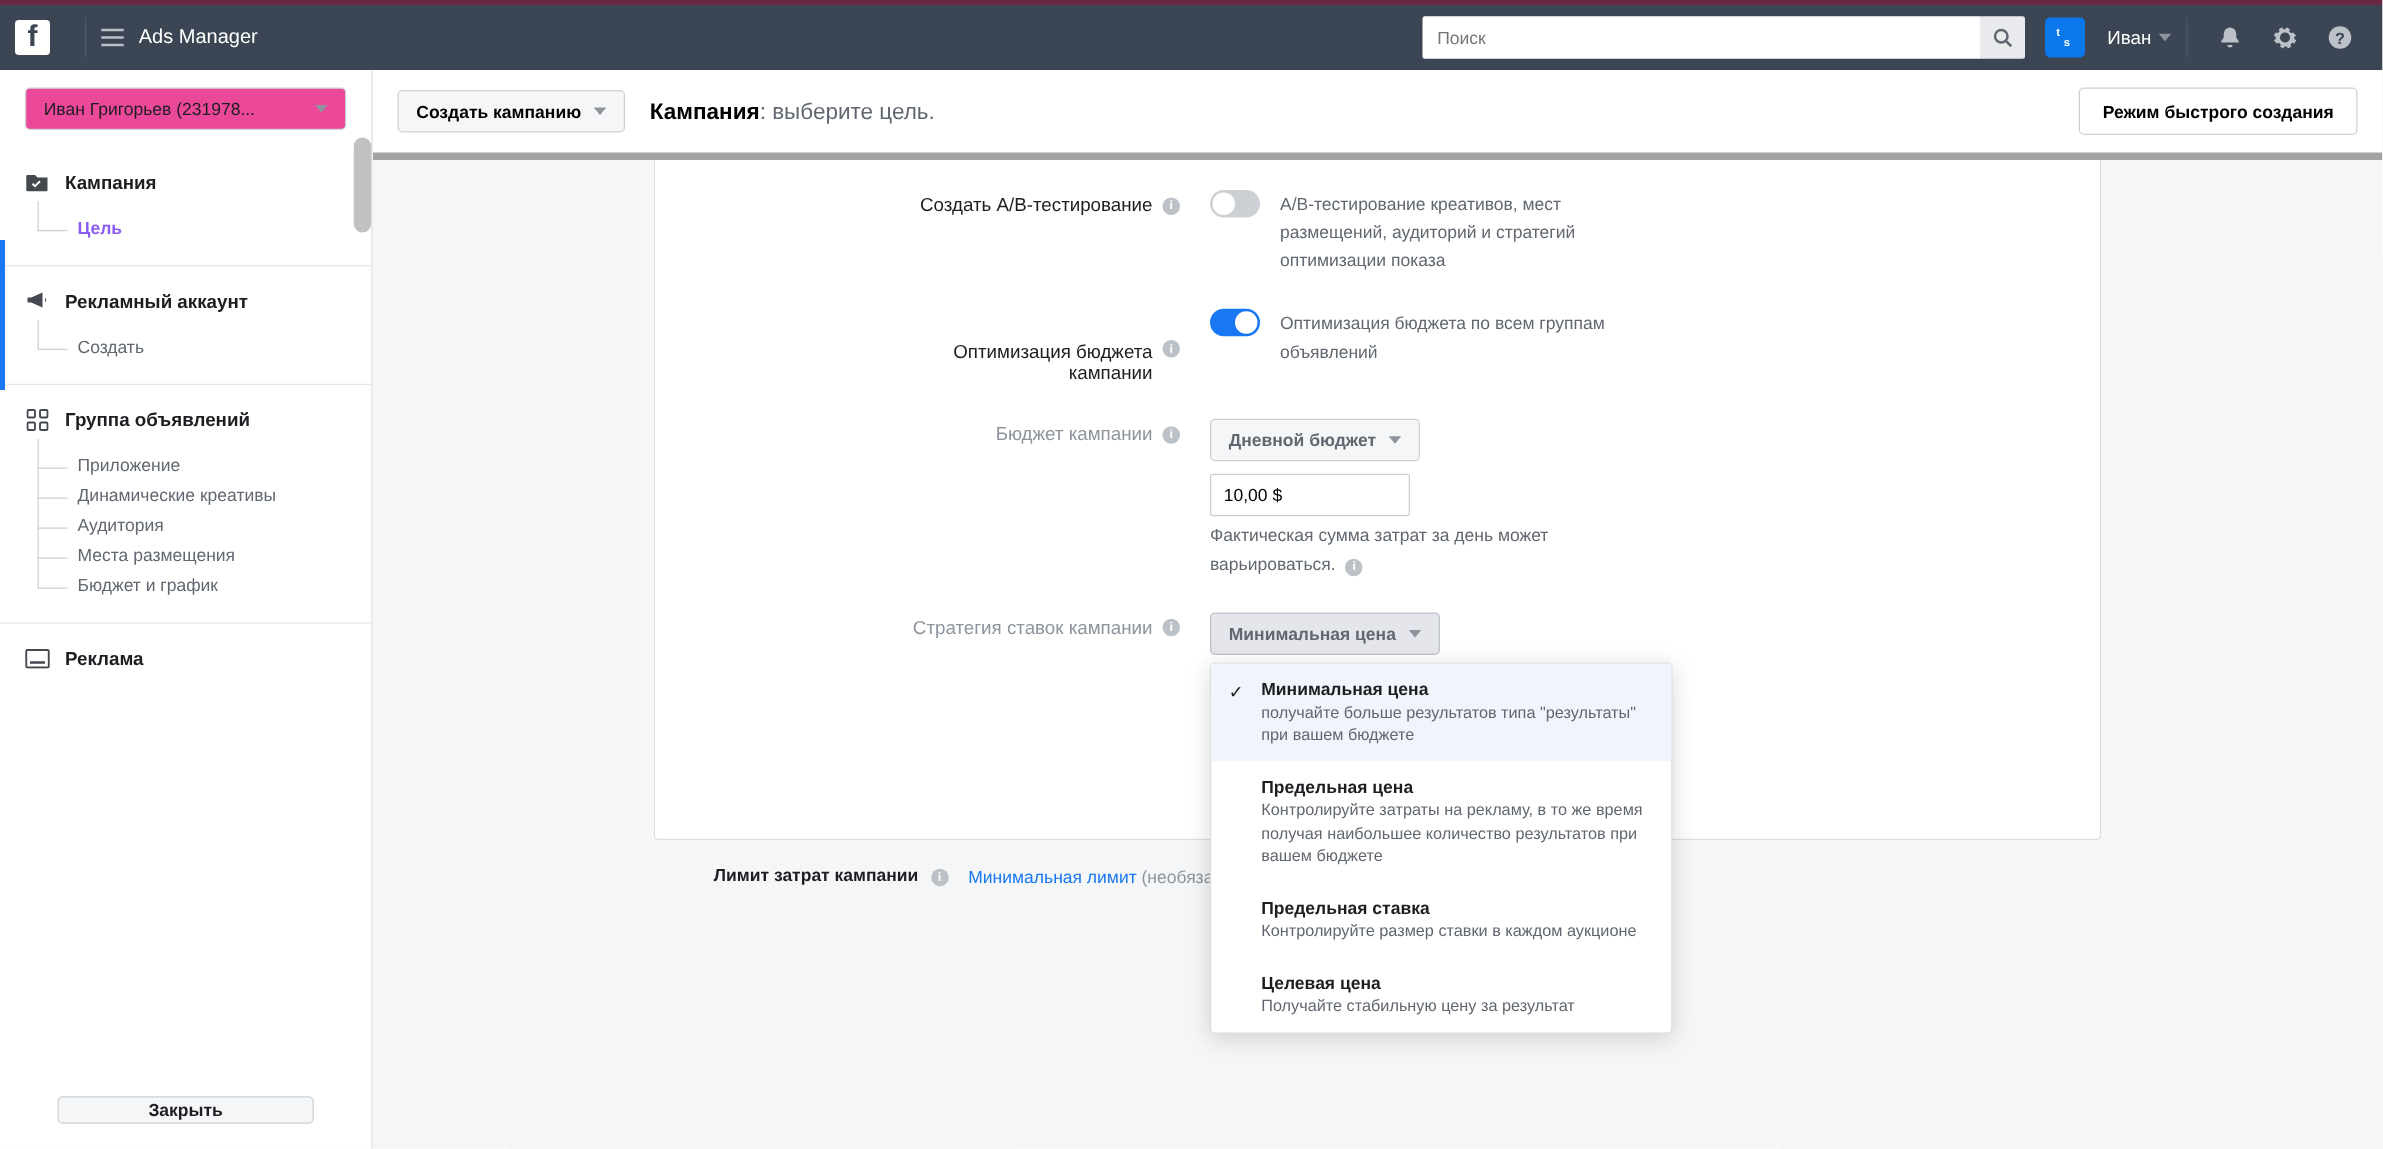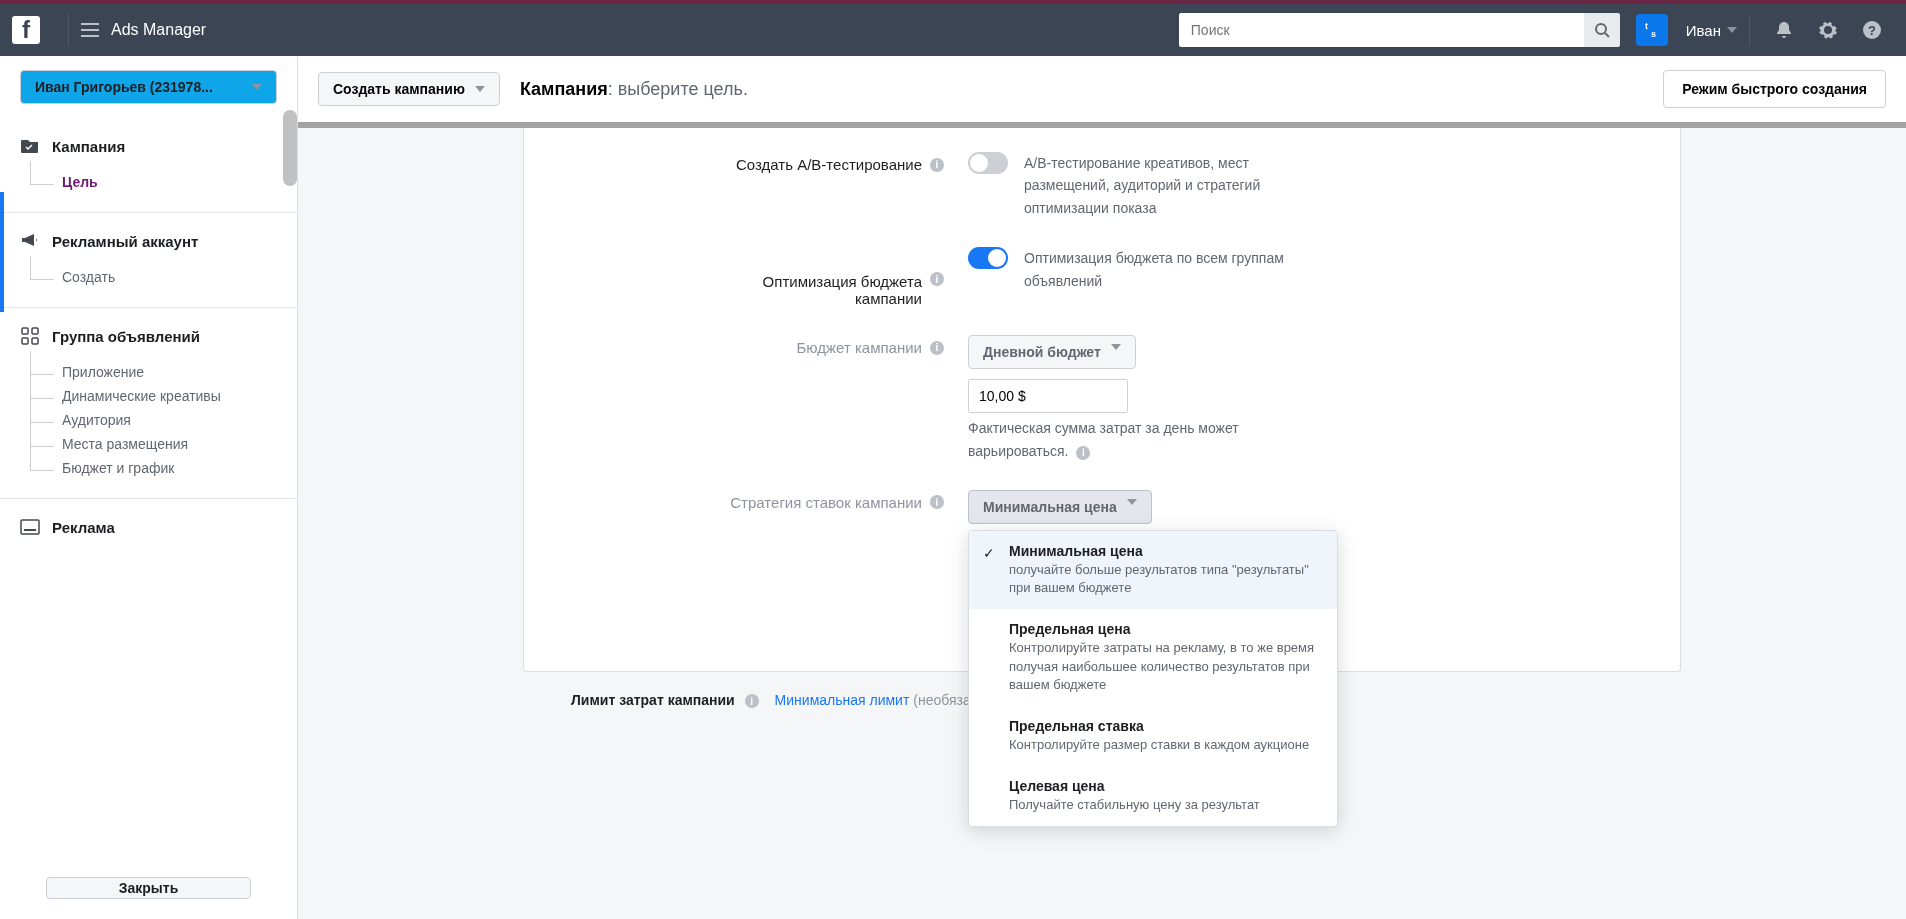--- a/index.html
+++ b/index.html
@@ -6,35 +6,35 @@
 body { background: #fff; overflow: hidden; }
 .topbar-accent { height: 4px; background: #6a2744; }
 .topbar { height: 52px; background: #3b4554; display: flex; align-items: center; padding: 0 12px; color: #fff; }
 .fb-logo { width: 28px; height: 28px; background: #fff; color: #3b4554; display: flex; align-items: flex-end; justify-content: center; font-weight: bold; font-size: 24px; border-radius: 3px; margin-right: 16px; }
 .divider-v { width: 1px; height: 32px; background: #4e5867; margin: 0 12px; }
 .hamburger { display: flex; flex-direction: column; gap: 4px; margin-right: 12px; cursor: pointer; }
 .hamburger span { width: 18px; height: 2px; background: #bcc0c7; }
 .app-title { font-size: 16px; color: #fff; font-weight: 500; }
 .topbar-spacer { flex: 1; }
 .search-wrap { display: flex; align-items: stretch; height: 34px; margin-right: 16px; }
-.search-input { width: 405px; border: none; padding: 0 12px; font-size: 14px; border-radius: 2px 0 0 2px; outline: none; }
+.search-input { width: 446px; border: none; padding: 0 12px; font-size: 14px; border-radius: 2px 0 0 2px; outline: none; }
 .search-btn { width: 36px; background: #e9eaed; border: none; display: flex; align-items: center; justify-content: center; border-radius: 0 2px 2px 0; cursor: pointer; }
 .ts-badge { width: 32px; height: 32px; background: #0a78ea; border-radius: 4px; display: flex; align-items: center; justify-content: center; color: #fff; font-weight: bold; font-size: 14px; margin-right: 18px; }
 .user-name { font-size: 15px; color: #fff; margin-right: 6px; }
 .caret-down { width: 0; height: 0; border-left: 5px solid transparent; border-right: 5px solid transparent; border-top: 6px solid #8d949e; }
 .topbar-icon { width: 20px; height: 20px; margin: 0 12px; display: flex; align-items: center; justify-content: center; color: #bcc0c7; cursor: pointer; }
 .layout { display: flex; height: calc(100vh - 56px); }
 .sidebar { width: 298px; border-right: 1px solid #dadde1; display: flex; flex-direction: column; background: #fff; position: relative; }
 .scroll-indicator { position: absolute; right: 0; top: 54px; width: 14px; height: 76px; background: #c1c1c1; border-radius: 7px; }
-.account-selector { margin: 14px 20px; padding: 8px 14px; border: 1px solid #ccd0d5; border-radius: 4px; background: #0ea5e9; display: flex; align-items: center; justify-content: space-between; cursor: pointer; font-size: 14px; color: #1c1e21; font-weight: 700; }
+.account-selector { margin: 14px 20px; padding: 8px 14px; border: 1px solid #ccd0d5; border-radius: 4px; background: #ec4899; display: flex; align-items: center; justify-content: space-between; cursor: pointer; font-size: 14px; color: #1c1e21; font-weight: 400; }
 .sidebar-section { padding: 18px 20px 18px 20px; border-bottom: 1px solid #e4e6eb; }
 .sidebar-heading { display: flex; align-items: center; gap: 12px; font-size: 15px; font-weight: 700; color: #1c1e21; margin-bottom: 14px; }
 .sidebar-heading .hicon { width: 20px; height: 20px; display: flex; align-items: center; justify-content: center; }
 .tree-item { display: flex; align-items: center; margin-left: 10px; padding: 4px 0; font-size: 14px; color: #616770; }
-.tree-item.active { color: #701a75; font-weight: 600; }
+.tree-item.active { color: #8b5cf6; font-weight: 600; }
 .tree-branch { width: 24px; height: 24px; border-left: 1px solid #ccd0d5; border-bottom: 1px solid #ccd0d5; margin-right: 8px; margin-top: -18px; }
 .active-marker { position: absolute; left: 0; width: 4px; background: #1877f2; }
 .close-btn { margin: auto 46px 20px; padding: 2px; text-align: center; font-size: 14px; color: #1c1e21; font-weight: 600; background: #f5f6f7; border: 1px solid #ccd0d5; border-radius: 4px; cursor: pointer; }
 .main { flex: 1; display: flex; flex-direction: column; overflow: hidden; }
 .main-header { display: flex; align-items: center; padding: 14px 20px; border-bottom: 6px solid #a3a3a3; gap: 20px; }
 .create-dropdown { padding: 8px 14px; border: 1px solid #ccd0d5; border-radius: 4px; background: #f5f6f7; display: flex; align-items: center; gap: 10px; font-size: 14px; font-weight: 600; cursor: pointer; }
 .page-title { font-size: 18px; }
 .page-title b { font-weight: 700; }
 .page-title span { color: #616770; font-weight: 400; }
 .header-spacer { flex: 1; }
@@ -45,21 +45,21 @@
 .form-label { width: 380px; text-align: right; font-size: 15px; color: #1c1e21; padding-top: 4px; display: flex; align-items: center; justify-content: flex-end; gap: 8px; }
 .form-label.muted { color: #8d949e; }
 .form-value { flex: 1; font-size: 14px; color: #616770; }
 .info-icon { width: 14px; height: 14px; border-radius: 50%; background: #bcc0c7; color: #fff; font-size: 10px; display: inline-flex; align-items: center; justify-content: center; font-weight: bold; }
 .toggle { width: 40px; height: 22px; border-radius: 11px; position: relative; cursor: pointer; }
 .toggle.off { background: #ccd0d5; }
 .toggle.on { background: #1877f2; }
 .toggle-knob { position: absolute; width: 18px; height: 18px; background: #fff; border-radius: 50%; top: 2px; }
 .toggle.off .toggle-knob { left: 2px; }
 .toggle.on .toggle-knob { right: 2px; }
-.select-btn { display: inline-flex; gap: 10px; padding: 8px 14px; border: 1px solid #ccd0d5; background: #f5f6f7; border-radius: 4px; font-size: 14px; font-weight: 600; cursor: pointer; }
+.select-btn { display: inline-flex; align-items: center; gap: 10px; padding: 8px 14px; border: 1px solid #ccd0d5; background: #f5f6f7; border-radius: 4px; font-size: 14px; font-weight: 600; cursor: pointer; }
 .text-input { padding: 8px 10px; border: 1px solid #ccd0d5; border-radius: 2px; font-size: 14px; width: 160px; }
 .desc-text { font-size: 14px; color: #616770; line-height: 1.6; margin-top: 4px; }
 .link-text { color: #1877f2; cursor: pointer; font-size: 14px; }
 .primary-btn { background: #1877f2; color: #fff; padding: 10px 28px; border: none; border-radius: 4px; font-size: 15px; font-weight: 600; cursor: pointer; }
 .center-row { text-align: center; padding: 12px 0; }
 .spend-limit { display: flex; align-items: center; gap: 16px; padding: 20px 48px; font-size: 14px; max-width: 1158px; margin: 0 auto; }
 .spend-limit-label { font-weight: 700; color: #1c1e21; }
 .optional { color: #8d949e; }
 .dropdown-menu { position: absolute; background: #fff; border: 1px solid #dadde1; border-radius: 4px; box-shadow: 0 4px 20px rgba(0,0,0,0.15); width: 370px; z-index: 100; }
 .dropdown-item { padding: 12px 16px 12px 40px; position: relative; cursor: pointer; }

